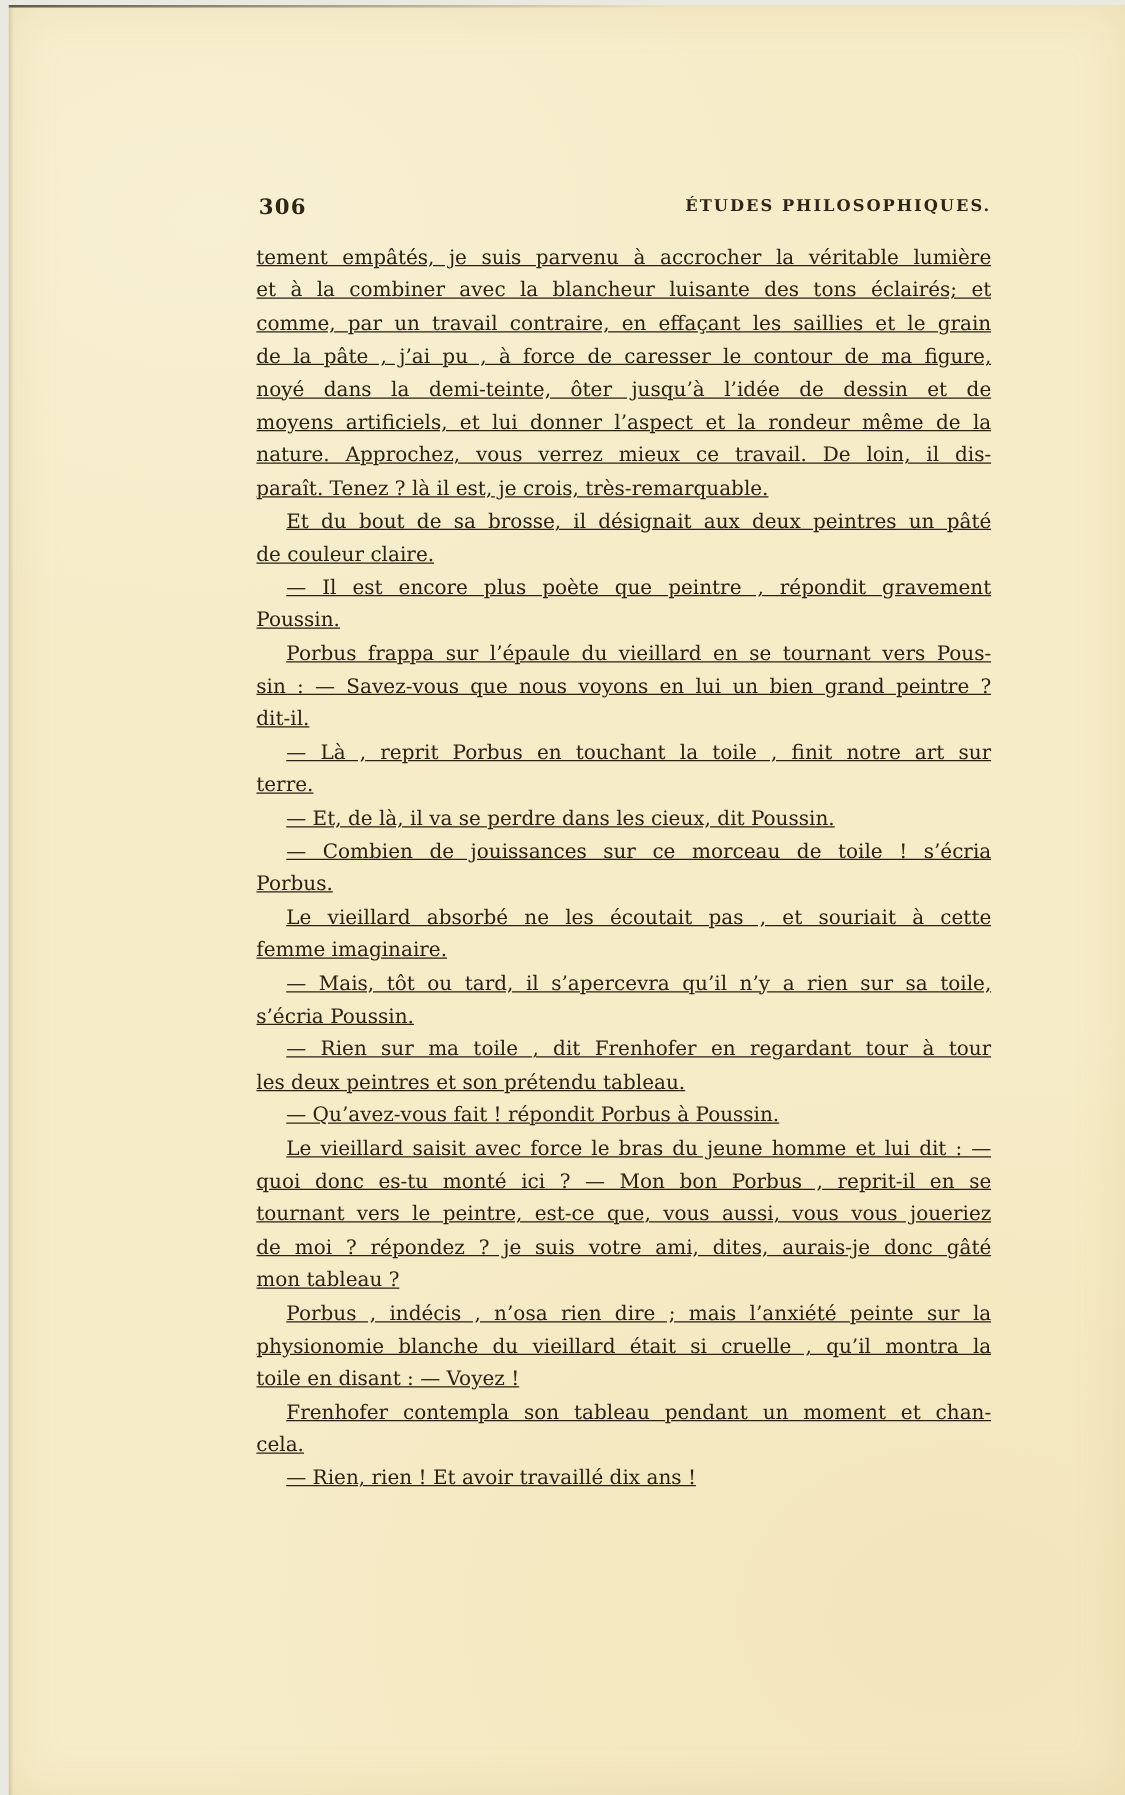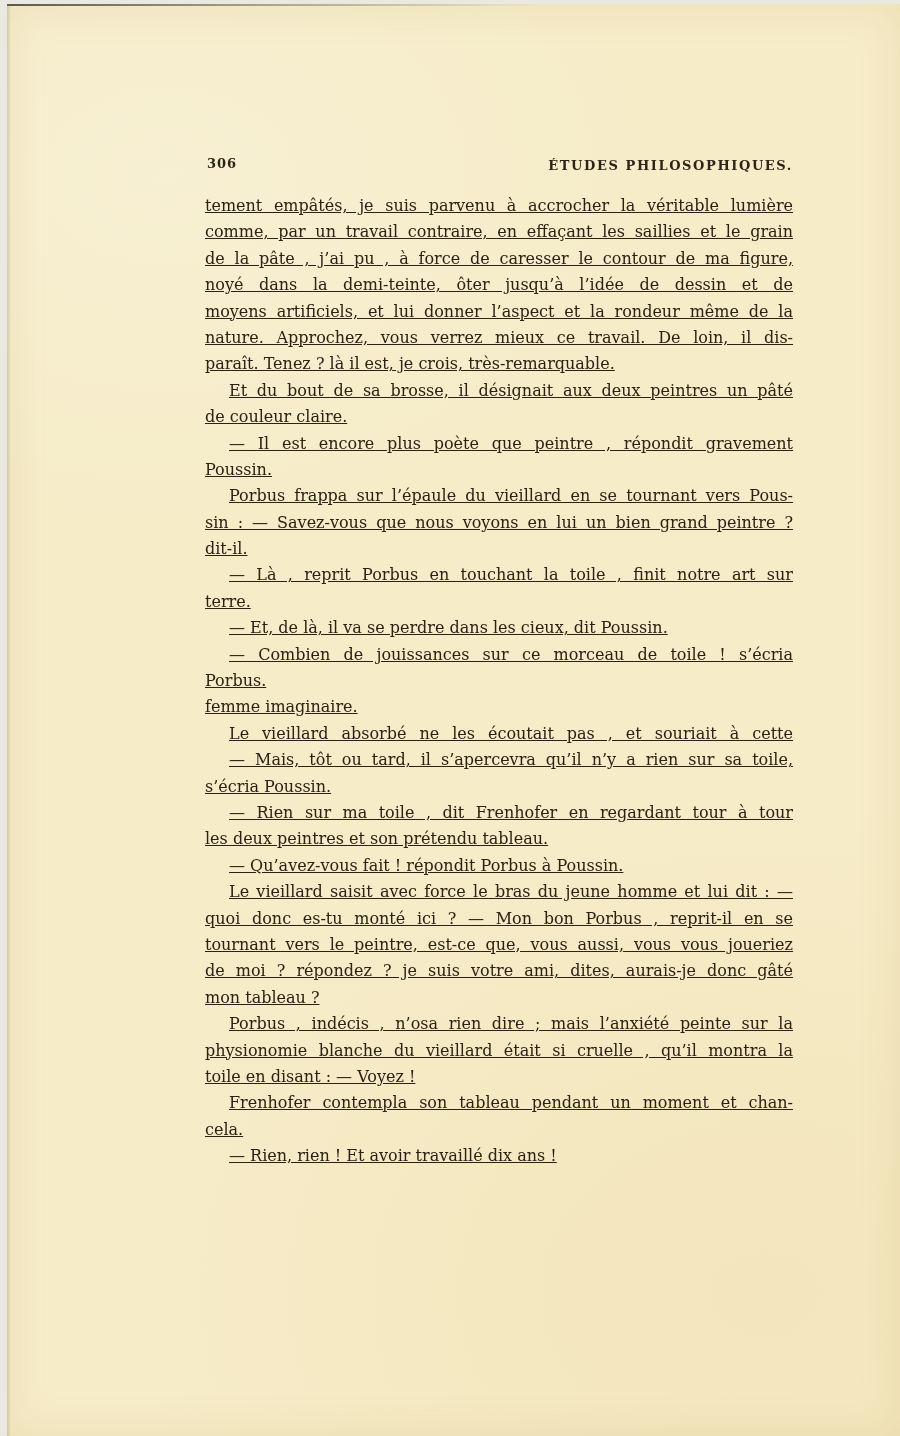--- a/index.html
+++ b/index.html
@@ -44,21 +44,21 @@
     left: 198px;
     top: 150px;
     width: 588px;
     height: 28px;
     color: #2e2417;
   }
   #page-number {
     position: absolute;
     left: 2px;
     top: 2px;
-    font-size: 13px;
+    font-size: 17px;
     font-weight: bold;
     letter-spacing: 1px;
   }
   #running-title {
     position: absolute;
     left: 0;
     top: 4px;
     width: 100%;
     text-align: right;
     font-size: 13px;
@@ -90,20 +90,21 @@
 <body>
 
 <div id="scan-page">
   <div id="page-header">
     <span id="page-number">306</span>
     <span id="running-title">ÉTUDES PHILOSOPHIQUES.</span>
   </div>
   <div id="text-block">
       <div class="para">
         <div class="line">tement empâtés, je suis parvenu à accrocher la véritable lumière</div>
+        <div class="line">et à la combiner avec la blancheur luisante des tons éclairés; et</div>
         <div class="line">comme, par un travail contraire, en effaçant les saillies et le grain</div>
         <div class="line">de la pâte , j’ai pu , à force de caresser le contour de ma figure,</div>
         <div class="line">noyé dans la demi-teinte, ôter jusqu’à l’idée de dessin et de</div>
         <div class="line">moyens artificiels, et lui donner l’aspect et la rondeur même de la</div>
         <div class="line">nature. Approchez, vous verrez mieux ce travail. De loin, il dis-</div>
         <div class="line last">paraît. Tenez ? là il est, je crois, très-remarquable.</div>
       </div>
       <div class="para">
         <div class="line indent">Et du bout de sa brosse, il désignait aux deux peintres un pâté</div>
         <div class="line last">de couleur claire.</div>
@@ -122,22 +123,22 @@
         <div class="line last">terre.</div>
       </div>
       <div class="para">
         <div class="line last indent">— Et, de là, il va se perdre dans les cieux, dit Poussin.</div>
       </div>
       <div class="para">
         <div class="line indent">— Combien de jouissances sur ce morceau de toile ! s’écria</div>
         <div class="line last">Porbus.</div>
       </div>
       <div class="para">
+        <div class="line indent">Le vieillard absorbé ne les écoutait pas , et souriait à cette</div>
         <div class="line last">femme imaginaire.</div>
-        <div class="line indent">Le vieillard absorbé ne les écoutait pas , et souriait à cette</div>
       </div>
       <div class="para">
         <div class="line indent">— Mais, tôt ou tard, il s’apercevra qu’il n’y a rien sur sa toile,</div>
         <div class="line last">s’écria Poussin.</div>
       </div>
       <div class="para">
         <div class="line indent">— Rien sur ma toile , dit Frenhofer en regardant tour à tour</div>
         <div class="line last">les deux peintres et son prétendu tableau.</div>
       </div>
       <div class="para">

